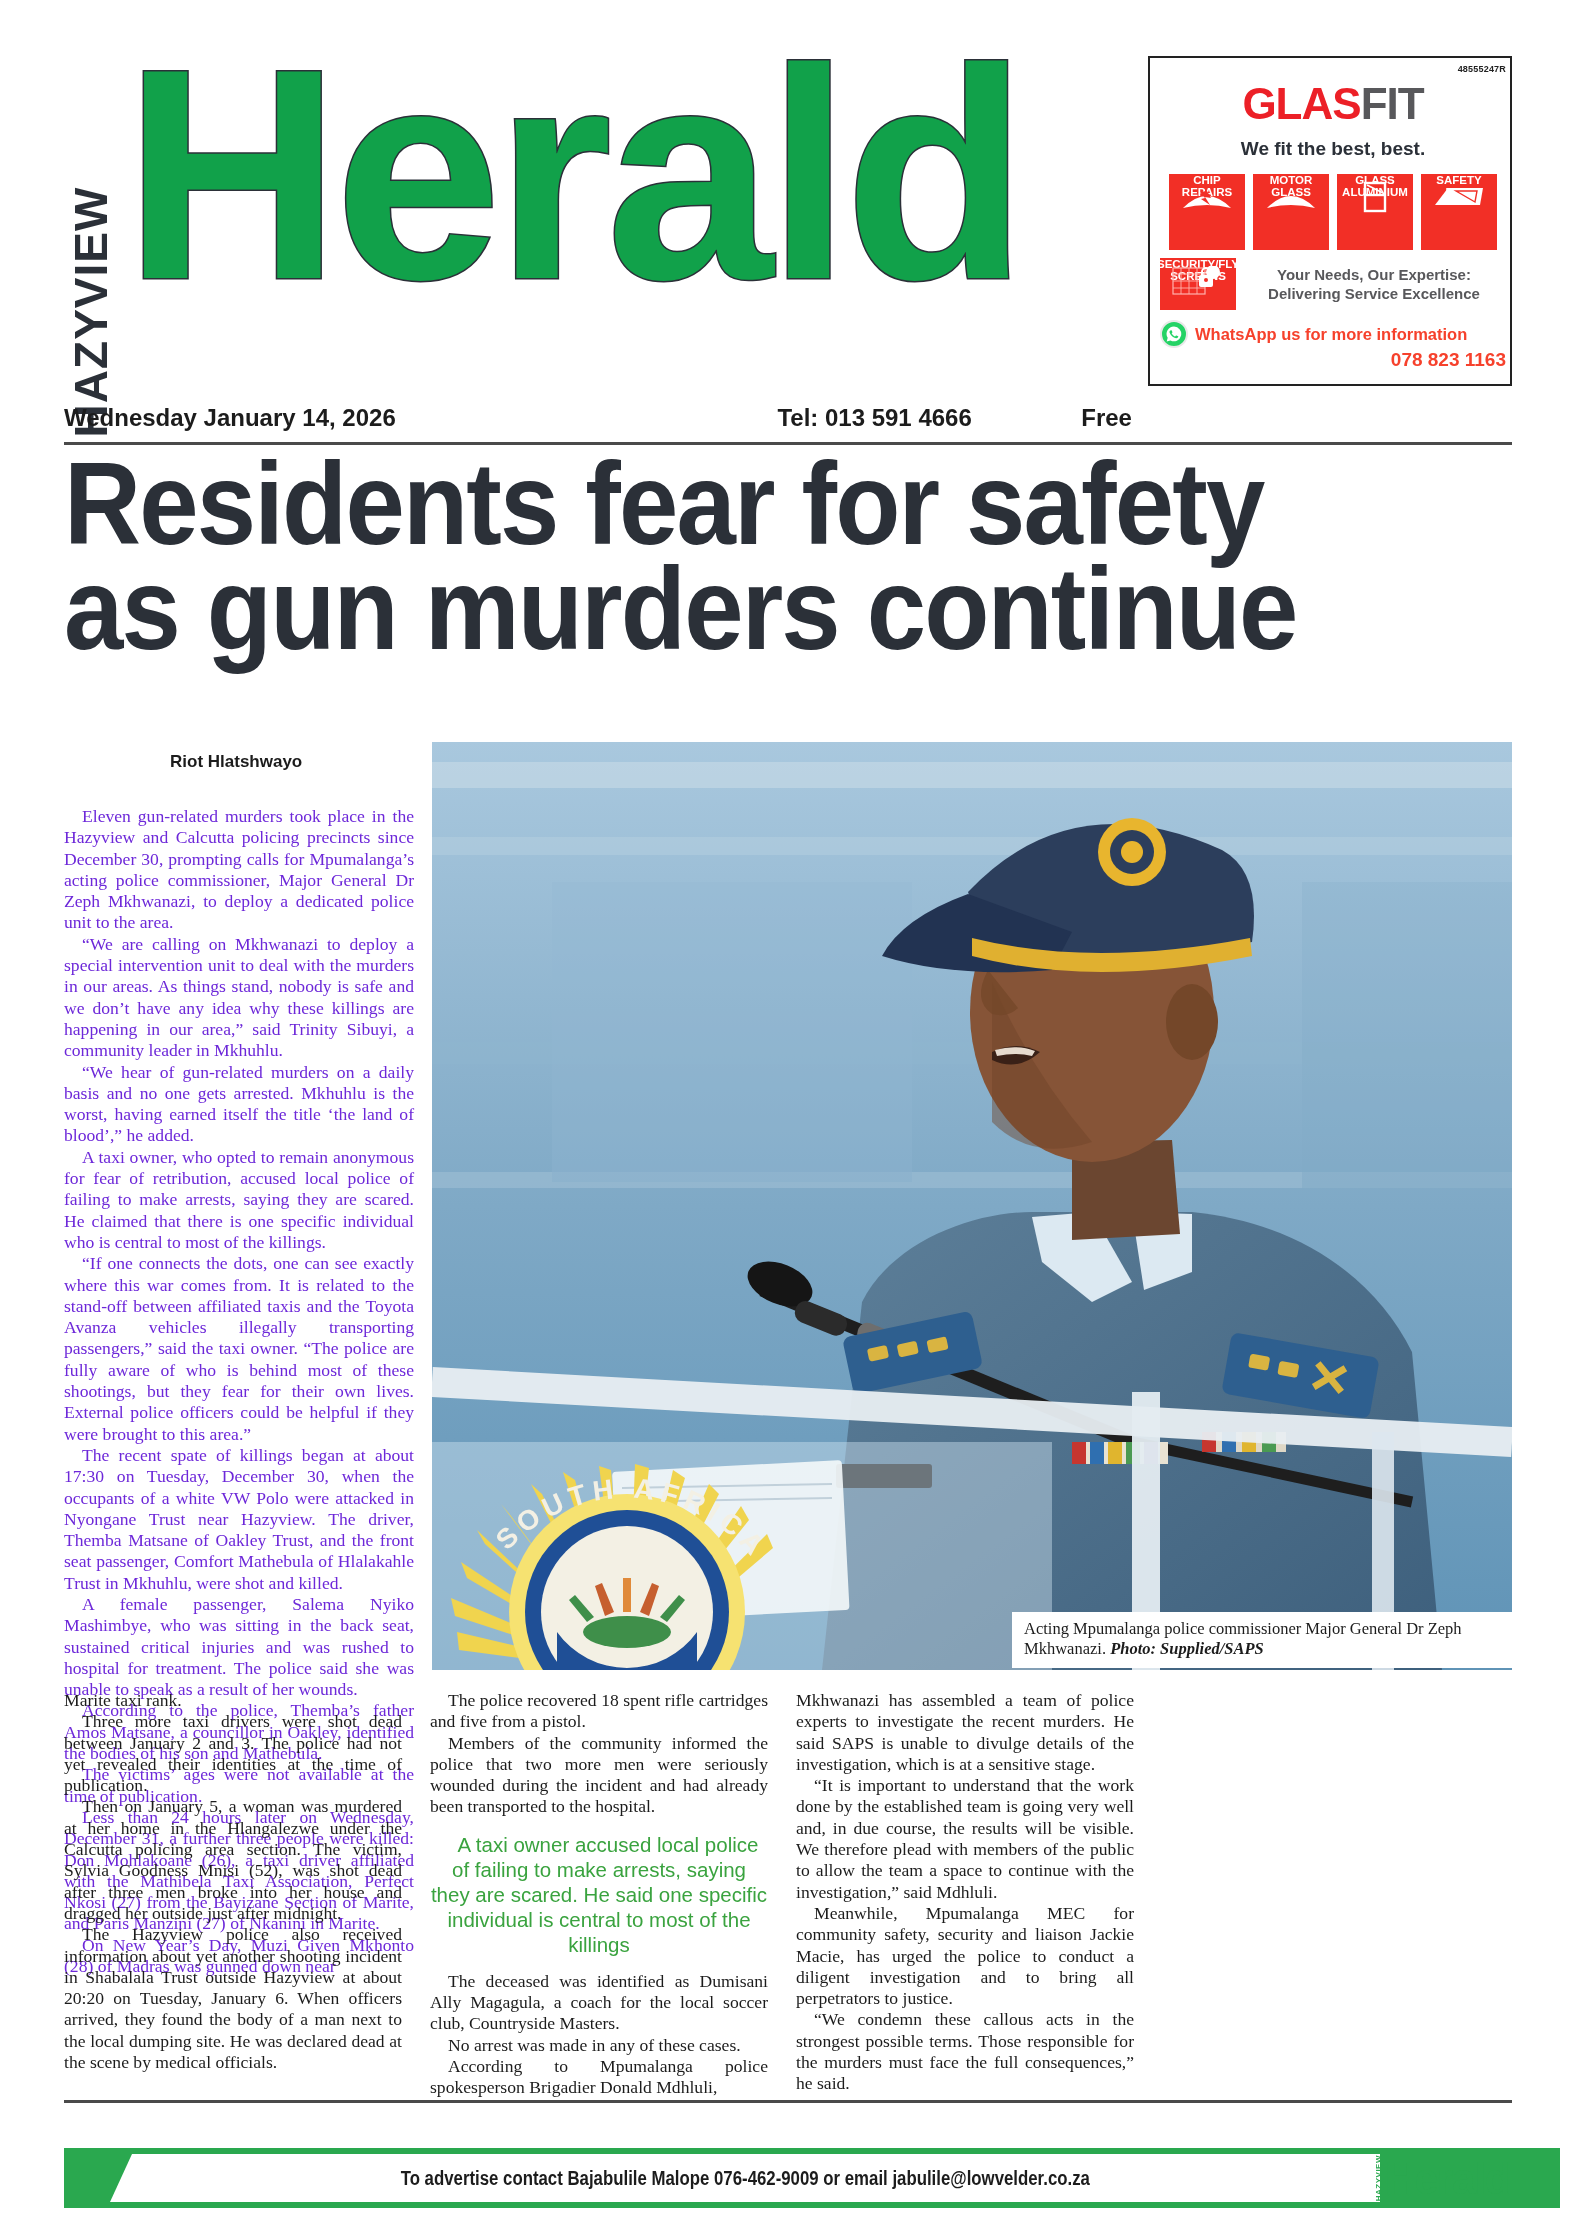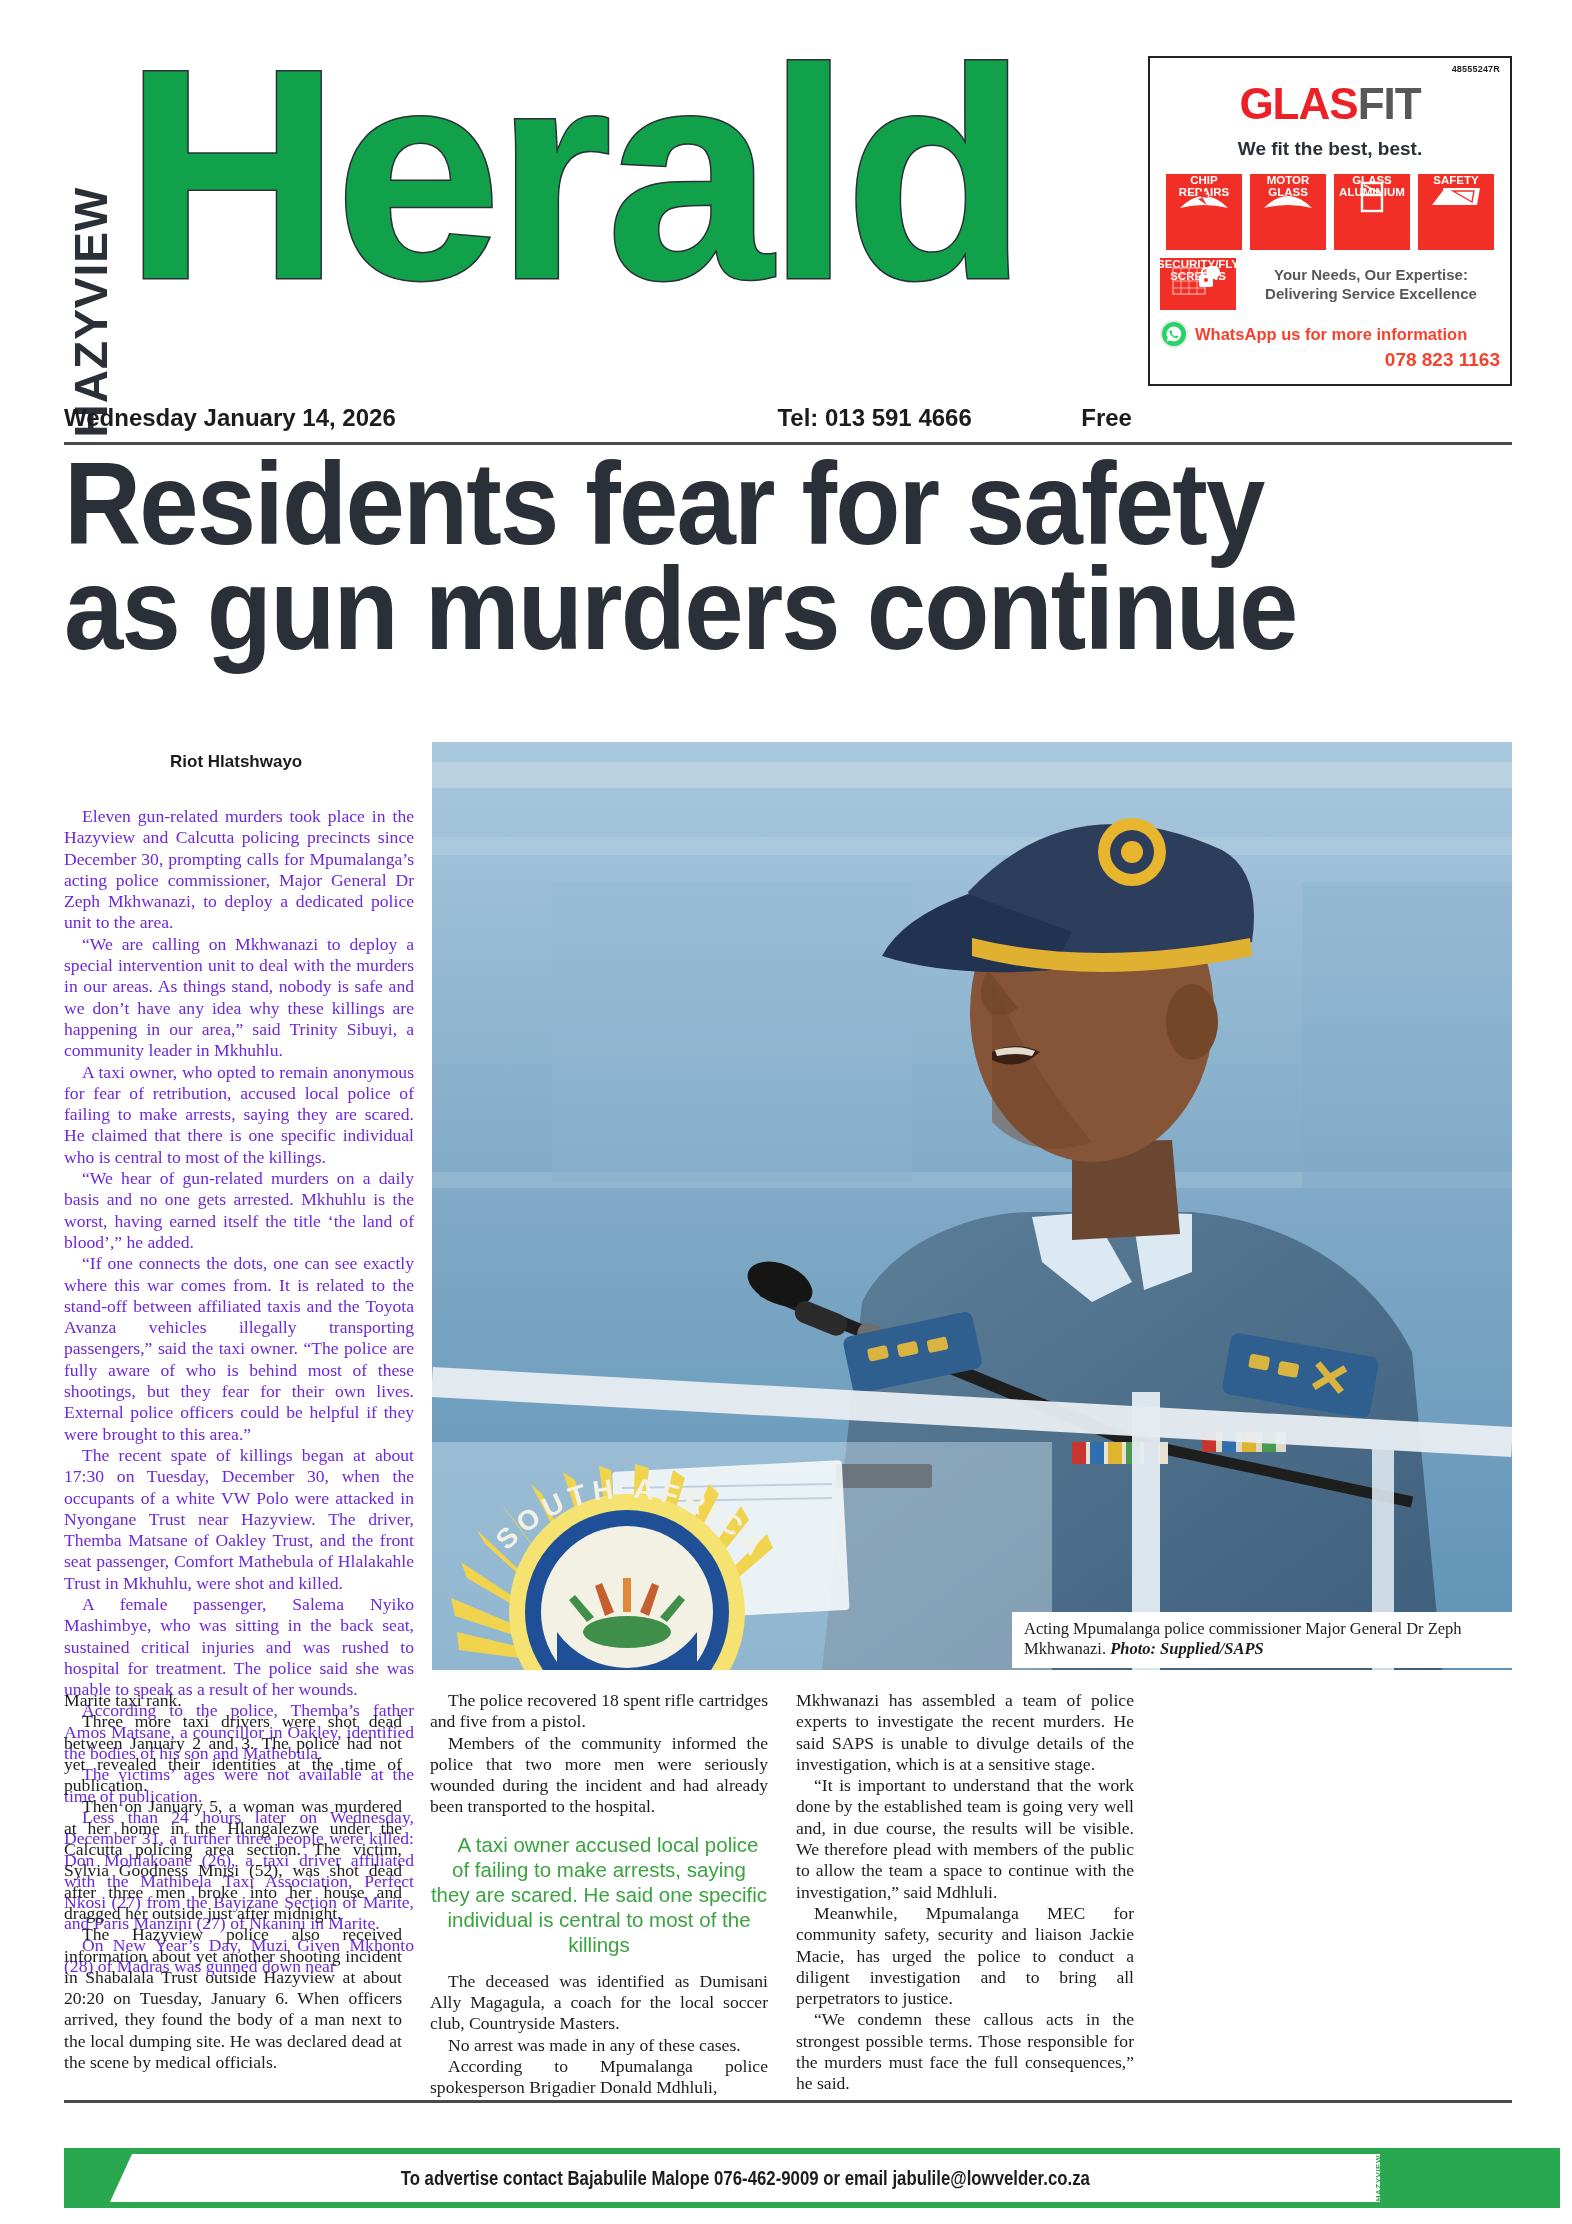--- a/index.html
+++ b/index.html
@@ -62,21 +62,21 @@
     position: absolute; left: 64px; top: 442px;
     width: 1448px; height: 3px; background: #4a4a4a;
   }
 
   
   .ad {
     position: absolute; left: 1148px; top: 56px;
     width: 364px; height: 330px;
     border: 2px solid #222;
     background: #fff;
-    padding: 6px 10px 4px 10px;
+    padding: 6px 4px 4px 10px;
   }
   .ad-code {
     text-align: right;
     font-family: "Liberation Sans", sans-serif;
     font-weight: 700; font-size: 9px; color: #222;
     letter-spacing: .2px;
   }
   .glasfit-logo {
     text-align: center; margin-top: 8px;
     font-family: "Liberation Sans", sans-serif;
@@ -354,22 +354,22 @@
   <div class="headline">
     <span class="l1">Residents fear for safety</span>
     <span class="l2">as gun murders continue</span>
   </div>
 
   <div class="byline">Riot Hlatshwayo</div>
 
   <div class="col-top" id="col-top">
       <p>Eleven gun-related murders took place in the Hazyview and Calcutta policing precincts since December 30, prompting calls for Mpumalanga’s acting police commissioner, Major General Dr Zeph Mkhwanazi, to deploy a dedicated police unit to the area.</p>
       <p>“We are calling on Mkhwanazi to deploy a special intervention unit to deal with the murders in our areas. As things stand, nobody is safe and we don’t have any idea why these killings are happening in our area,” said Trinity Sibuyi, a community leader in Mkhuhlu.</p>
+      <p>“We hear of gun-related murders on a daily basis and no one gets arrested. Mkhuhlu is the worst, having earned itself the title ‘the land of blood’,” he added.</p>
       <p>A taxi owner, who opted to remain anonymous for fear of retribution, accused local police of failing to make arrests, saying they are scared. He claimed that there is one specific individual who is central to most of the killings.</p>
-      <p>“We hear of gun-related murders on a daily basis and no one gets arrested. Mkhuhlu is the worst, having earned itself the title ‘the land of blood’,” he added.</p>
       <p>“If one connects the dots, one can see exactly where this war comes from. It is related to the stand-off between affiliated taxis and the Toyota Avanza vehicles illegally transporting passengers,” said the taxi owner. “The police are fully aware of who is behind most of these shootings, but they fear for their own lives. External police officers could be helpful if they were brought to this area.”</p>
       <p>The recent spate of killings began at about 17:30 on Tuesday, December 30, when the occupants of a white VW Polo were attacked in Nyongane Trust near Hazyview. The driver, Themba Matsane of Oakley Trust, and the front seat passenger, Comfort Mathebula of Hlalakahle Trust in Mkhuhlu, were shot and killed.</p>
       <p>A female passenger, Salema Nyiko Mashimbye, who was sitting in the back seat, sustained critical injuries and was rushed to hospital for treatment. The police said she was unable to speak as a result of her wounds.</p>
       <p>According to the police, Themba’s father Amos Matsane, a councillor in Oakley, identified the bodies of his son and Mathebula.</p>
       <p>The victims’ ages were not available at the time of publication.</p>
       <p>Less than 24 hours later on Wednesday, December 31, a further three people were killed: Don Mohlakoane (26), a taxi driver affiliated with the Mathibela Taxi Association, Perfect Nkosi (27) from the Bayizane Section of Marite, and Paris Manzini (27) of Nkanini in Marite.</p>
       <p>On New Year’s Day, Muzi Given Mkhonto (28) of Madras was gunned down near</p>
     </div>
 
   <div class="photo">

